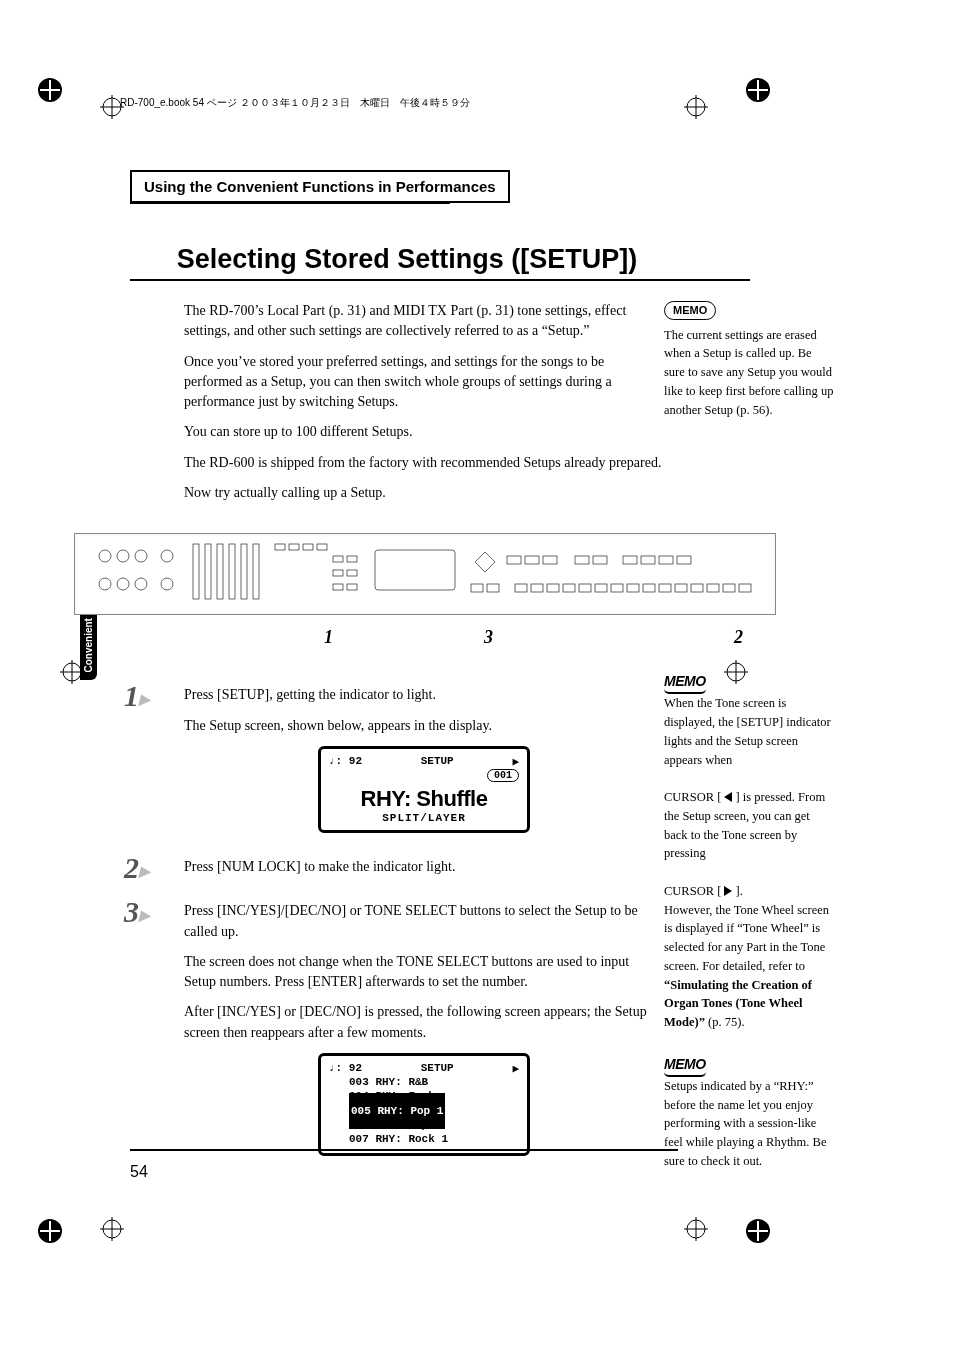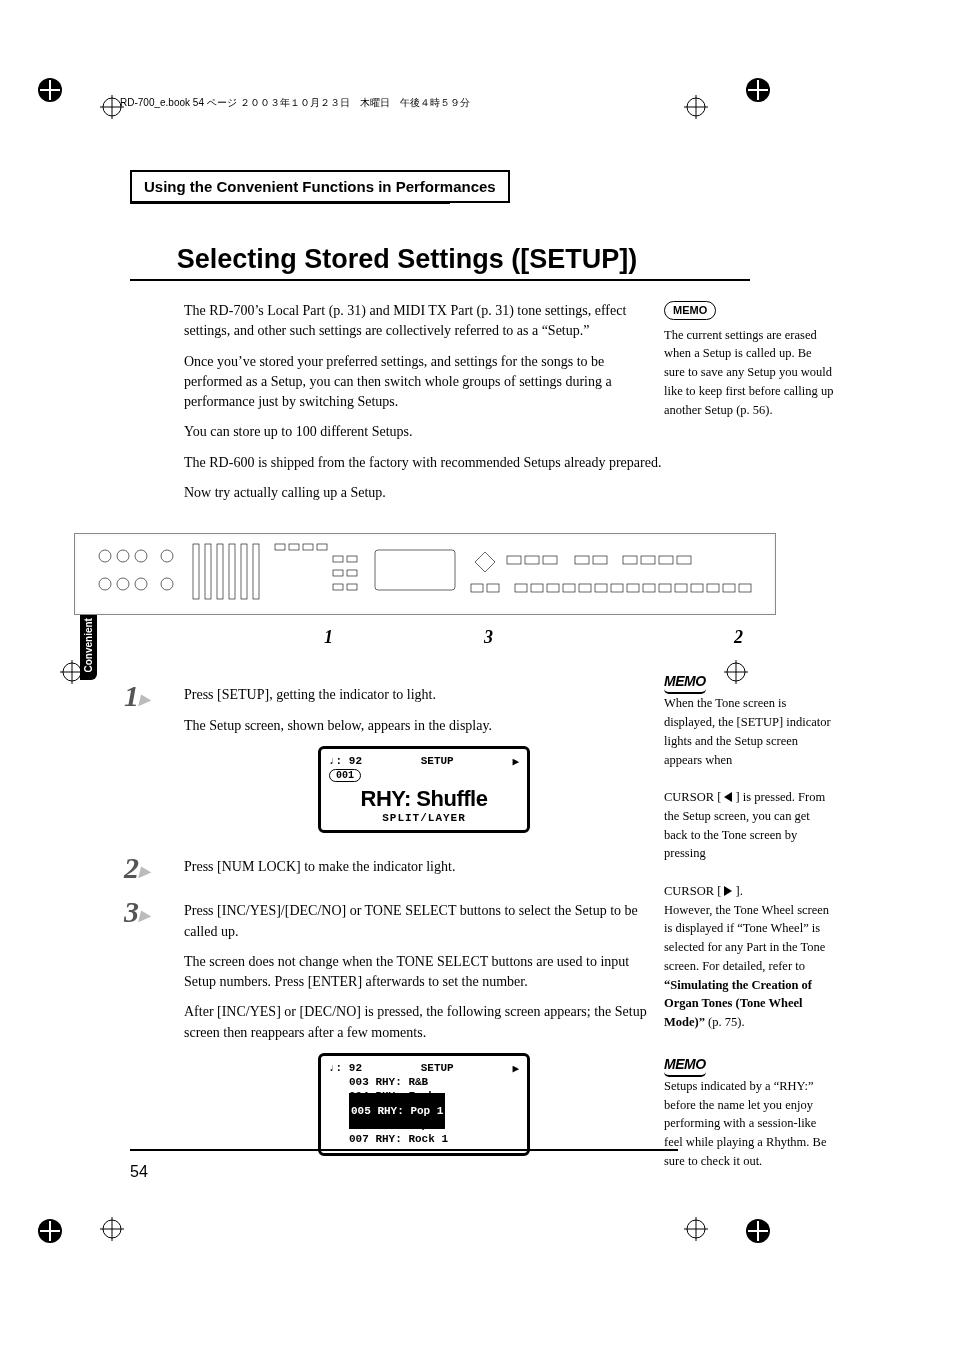--- a/index.html
+++ b/index.html
@@ -459,21 +459,21 @@
         <div class="step-row">
           <div class="step-num"><span>1</span><span class="tri">▶</span></div>
           <p class="step-title">Press [SETUP], getting the indicator to light.</p>
           <p>The Setup screen, shown below, appears in the display.</p>
           <div class="screen-box">
             <div class="topline">
               <span>♩: 92</span>
               <span>SETUP</span>
               <span>▶</span>
             </div>
-            <div style="text-align:left"><span class="bignum">001</span></div>
+            <div style="text-align:right"><span class="bignum">001</span></div>
             <div class="screen-big">RHY: Shuffle</div>
             <div class="screen-foot">SPLIT/LAYER</div>
           </div>
         </div>
 
         <div class="step-row">
           <div class="step-num"><span>2</span><span class="tri">▶</span></div>
           <p class="step-title">Press [NUM LOCK] to make the indicator light.</p>
         </div>
 

